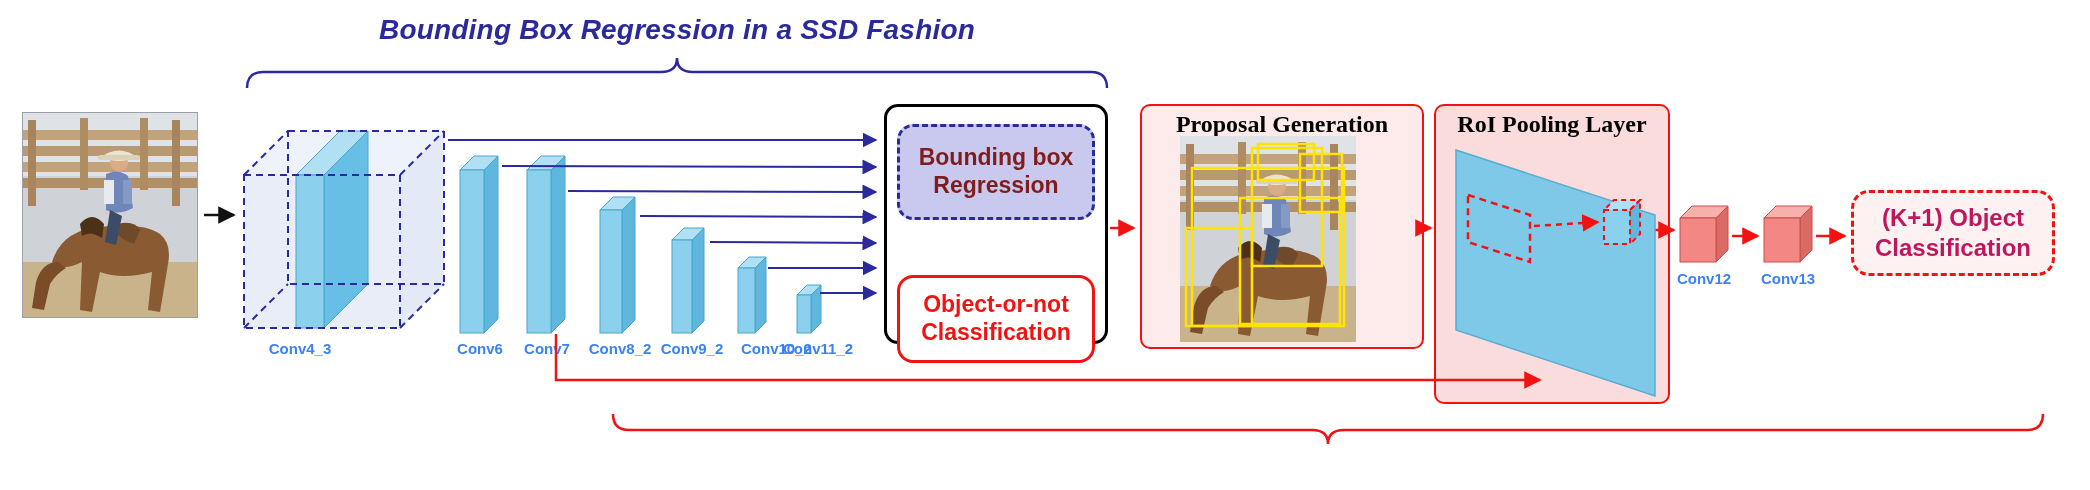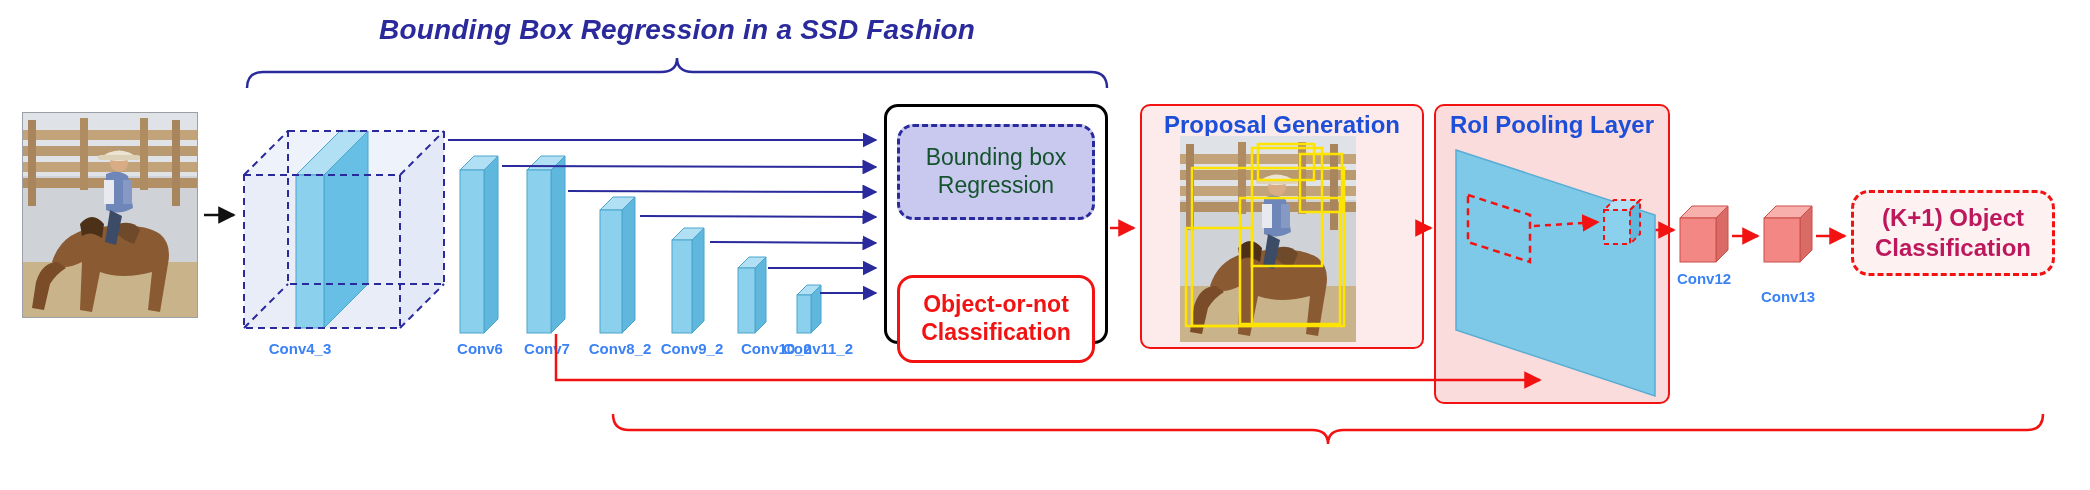--- a/index.html
+++ b/index.html
@@ -19,37 +19,37 @@
     position:absolute; font-size:15px; font-weight:bold; color:#3b82f6;
     text-align:center; width:100px;
   }
   .head-outer {
     position:absolute; left:884px; top:104px; width:224px; height:240px;
     border:3px solid #000; border-radius:14px; background:#fff;
   }
   .head-bbox {
     position:absolute; left:897px; top:124px; width:198px; height:96px;
     border:3px dashed #2a2a9c; border-radius:16px; background:#c9c9ef;
-    color:#14532d; font-weight:normal; font-size:23px; line-height:1.2;
+    color:#7f1d1d; font-weight:bold; font-size:23px; line-height:1.2;
     display:flex; align-items:center; justify-content:center; text-align:center;
     padding:0 14px;
   }
   .head-obj {
     position:absolute; left:897px; top:234px; width:198px; height:88px;
     border:3px solid #f31212; border-radius:16px; background:#fff;
     color:#f31212; font-weight:bold; font-size:23px; line-height:1.2;
     display:flex; align-items:center; justify-content:center; text-align:center;
     padding:0 14px;
     margin-top:41px;
   }
   .stage-box { position:absolute; border:2.5px solid #f31212; border-radius:10px; }
   .stage-proposal { left:1140px; top:104px; width:284px; height:245px; background:#fdeaea; }
   .stage-roi { left:1434px; top:104px; width:236px; height:300px; background:#fbdcdc; }
   .stage-title {
-    color:#1d4ed8; font-weight:bold; font-size:24px; text-align:center; padding-top:5px;
+    color:#000000; font-weight:bold; font-size:24px; text-align:center; padding-top:5px;font-family:Liberation Serif, serif;
   }
   .classifier {
     position:absolute; left:1851px; top:190px; width:204px; height:86px;
     border:3.5px dashed #f31212; border-radius:18px; background:#fdf1f1;
     color:#be185d; font-weight:bold; font-size:24px; line-height:1.25;
     display:flex; align-items:center; justify-content:center; text-align:center;
     padding:0 14px;
   }
   svg.overlay { position:absolute; left:0; top:0; pointer-events:none; }
 </style>
@@ -74,21 +74,21 @@
 
   <div class="stage-box stage-proposal">
     <div class="stage-title">Proposal Generation</div>
   </div>
 
   <div class="stage-box stage-roi">
     <div class="stage-title">RoI Pooling Layer</div>
   </div>
 
   <div class="conv-label" style="left:1654px; top:270px;">Conv12</div>
-  <div class="conv-label" style="left:1738px; top:270px;margin-top:18px;">Conv13</div>
+  <div class="conv-label" style="left:1738px; top:270px;">Conv13</div>
 
   <div class="classifier">(K+1) Object Classification</div>
 
   <svg class="overlay" width="2090" height="490" viewBox="0 0 2090 490">
     <defs>
       <marker id="arrNavy" viewBox="0 0 10 10" refX="9" refY="5" markerWidth="7.5" markerHeight="7.5" orient="auto-start-reverse">
         <path d="M0,0 L10,5 L0,10 z" fill="#2a2a9c"></path>
       </marker>
       <marker id="arrRed" viewBox="0 0 10 10" refX="9" refY="5" markerWidth="7" markerHeight="7" orient="auto-start-reverse">
         <path d="M0,0 L10,5 L0,10 z" fill="#f31212"></path>

